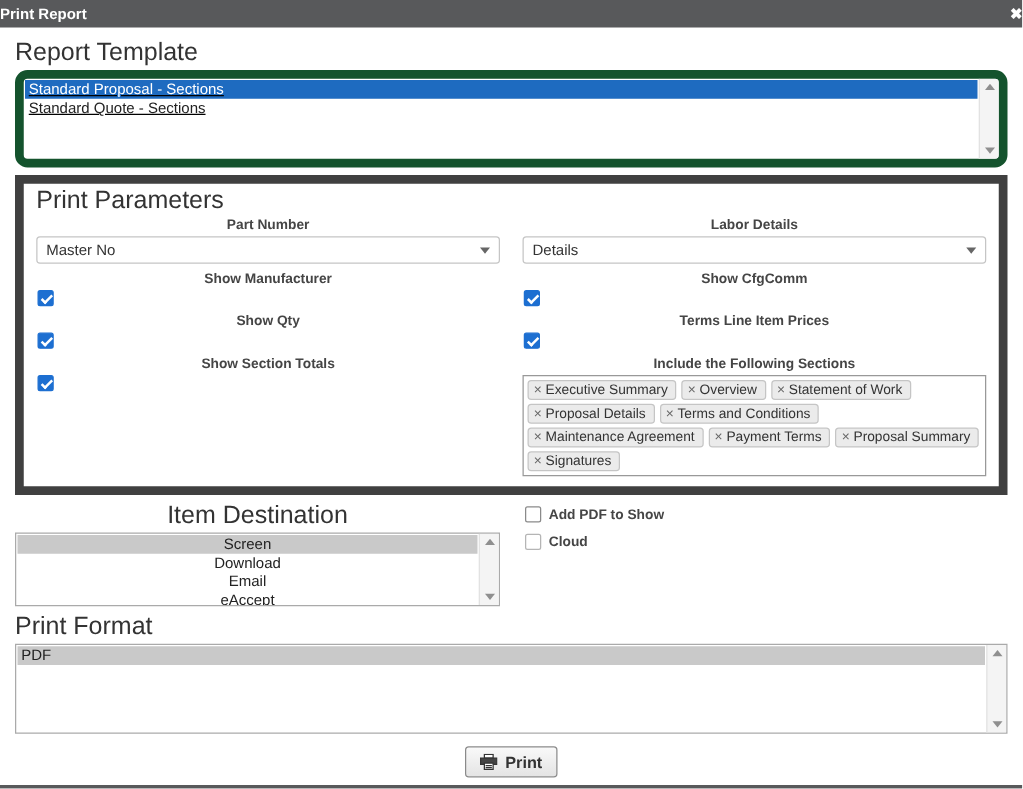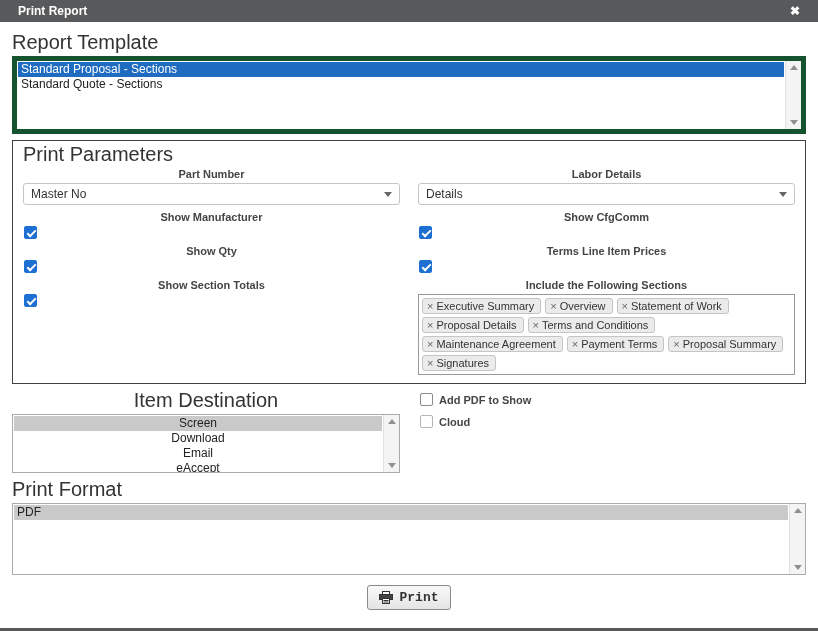--- a/index.html
+++ b/index.html
@@ -4,46 +4,46 @@
 <style>
   * { box-sizing: border-box; margin: 0; padding: 0; }
   body { background: #fff; font-family: "Liberation Sans", sans-serif; }
   .dialog {
     position: relative; width: 818px; height: 631px;
     background: #fff; overflow: hidden;
   }
   .titlebar {
     height: 22px; background: #58595b; color: #fff;
     display: flex; align-items: center; justify-content: space-between;
-    padding: 0 18px; font-size: 12px; font-weight: bold;
+    padding: 0 0; font-size: 12px; font-weight: bold;
   }
   .close { font-size: 12px; cursor: pointer; line-height: 1; }
   .content { padding: 4px 12px 0; }
   .heading { font-size: 20px; line-height: 19px; color: #333; margin: 7px 0 4px; font-weight: 400; }
 
   
   .listbox { position: relative; border: 1px solid #aaa; background: #fff; overflow: hidden; }
-  .listbox.focus { border: 5px solid #14532d; border-radius: 0; }
+  .listbox.focus { border: 7px solid #14532d; border-radius: 10px; text-decoration: underline; }
   .list-items { padding: 1px 17px 1px 1px; font-size: 12px; color: #222; }
   .list-item { height: 15px; line-height: 15px; padding: 0 3px; white-space: nowrap; cursor: default; }
   .list-item.sel-blue { background: #1e6bc0; color: #fff; }
   .list-item.sel-gray { background: #c9c9c9; }
   .scrollbar { position: absolute; top: 0; right: 0; bottom: 0; width: 16px; background: #f4f4f4; border-left: 1px solid #e2e2e2; }
   .listbox.focus .scrollbar { top: 0; bottom: 0; }
   .sb-up, .sb-down { position: absolute; left: 4px; width: 0; height: 0;
     border-left: 4px solid transparent; border-right: 4px solid transparent; }
   .sb-up { top: 4px; border-bottom: 5px solid #8f8f8f; }
   .sb-down { bottom: 4px; border-top: 5px solid #8f8f8f; }
 
   .rt-listbox { height: 78px; }
   .pd-listbox { height: 59px; }
   .pf-listbox { height: 72px; }
 
   
-  .params-box { border: 1px solid #404040; margin-top: 6px; padding: 2px 10px 8px; }
+  .params-box { border: 7px solid #404040; margin-top: 6px; padding: 2px 10px 8px; }
   .cols { display: flex; gap: 18px; }
   .col { flex: 1; min-width: 0; text-align: center; }
   .small-label { font-size: 11px; font-weight: bold; color: #454545; margin: 6px 0 2px; line-height: 13px; }
   .small-label.first { margin-top: 2px; }
 
   .select {
     height: 22px; border: 1px solid #c5c5c5; border-radius: 3px; background: #fff;
     display: flex; align-items: center; justify-content: space-between;
     padding: 0 7px; font-size: 12px; color: #333; cursor: pointer;
   }
@@ -62,21 +62,21 @@
         border-radius: 3px; padding: 0 6px 0 4px; font-size: 11px; color: #333; height: 16px; cursor: default; }
   .tag-x { color: #666; font-size: 11px; cursor: pointer; }
 
   .row2 { display: flex; gap: 18px; }
   .opt-row { display: flex; align-items: center; gap: 6px; margin: 9px 0 0 2px; }
   .opt-row .cb { margin: 0; }
   .opt-label { font-size: 11px; font-weight: bold; color: #454545; }
 
   .btn-row { display: flex; justify-content: center; margin-top: 10px; }
   .print-btn { display: inline-flex; align-items: center; gap: 6px; padding: 4px 11px;
-        font-family: Liberation Mono, monospace; font-size: 13px; font-weight: bold; color: #333;
+        font-family: Liberation Sans, sans-serif; font-size: 13px; font-weight: bold; color: #333;
         background: linear-gradient(#f9f9f9, #e4e4e4); border: 1px solid #8a8a8a; border-radius: 3px; cursor: pointer; }
   .printer-icon { display: inline-flex; }
 
   .bottom-bar { position: absolute; left: 0; right: 0; bottom: 0; height: 3px; background: #58595b; }
 </style>
 </head>
 <body>
 
 <div class="dialog">
 

